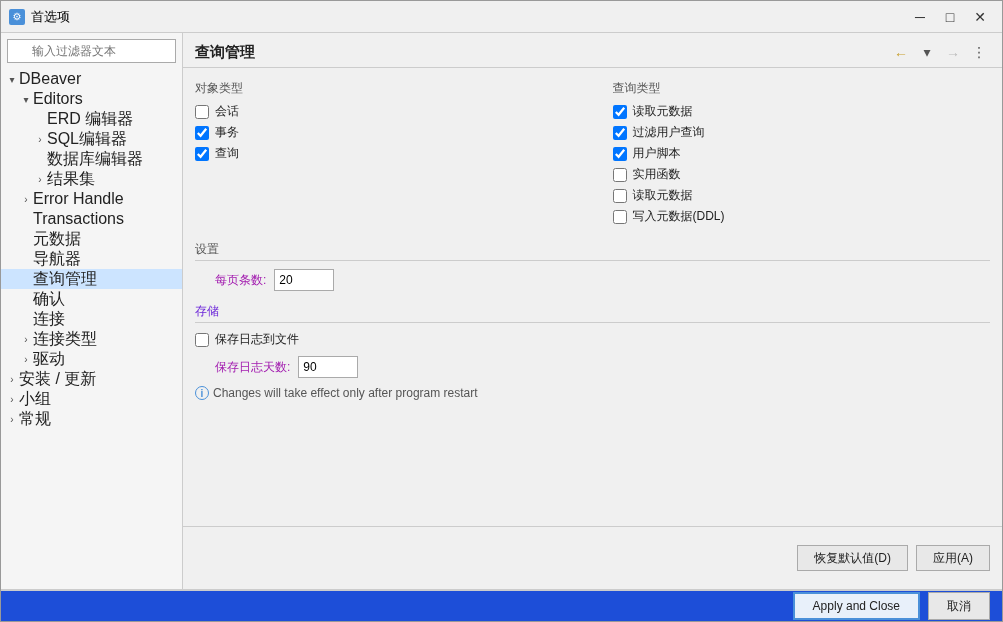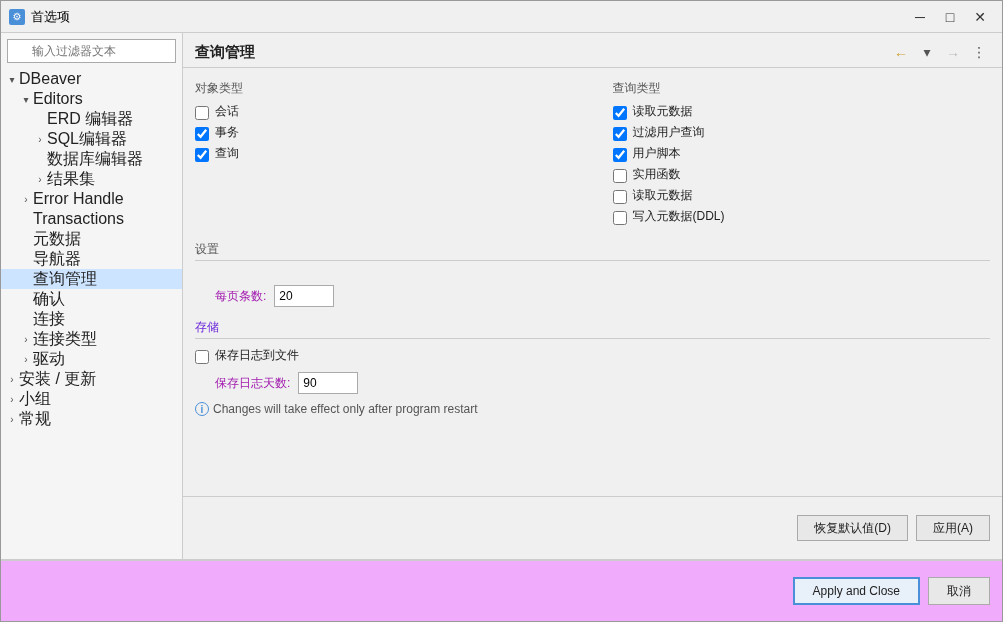--- a/index.html
+++ b/index.html
@@ -168,36 +168,36 @@
     }
     .section-block { flex: 1; }
     .section-title {
       font-size: 12px;
       color: #555;
       margin-bottom: 6px;
     }
     .checkbox-group { display: flex; flex-direction: column; gap: 4px; }
     .checkbox-row {
       display: flex;
-      align-items: flex-end;
+      align-items: center;
       gap: 6px;
       font-size: 12px;
       color: #222;
     }
     .checkbox-row input[type="checkbox"] {
       width: 14px;
       height: 14px;
       cursor: pointer;
     }
 
     .settings-section { margin-top: 8px; }
     .settings-label {
       font-size: 12px;
       color: #555;
-      margin-bottom: 24px;
+      margin-bottom: 8px;
       border-bottom: 1px solid #ccc;
       padding-bottom: 2px;
     }
     .form-row {
       display: flex;
       align-items: center;
       gap: 8px;
       margin-bottom: 8px;
       font-size: 12px;
     }
@@ -286,23 +286,23 @@
       cursor: pointer;
       font-size: 12px;
       color: #222;
     }
 
     
     .action-bar {
       display: flex;
       justify-content: flex-end;
       align-items: center;
-      padding: 16px 12px;
+      padding: 1px 12px;
       gap: 8px;
-      background: #f0abfc;
+      background: #1d4ed8;
       border-top: 2px solid #ccc;
       flex-shrink: 0;
     }
     .action-btn {
       height: 28px;
       padding: 0 18px;
       border: 1px solid #aaa;
       background: #e8e8e8;
       cursor: pointer;
       font-size: 12px;

